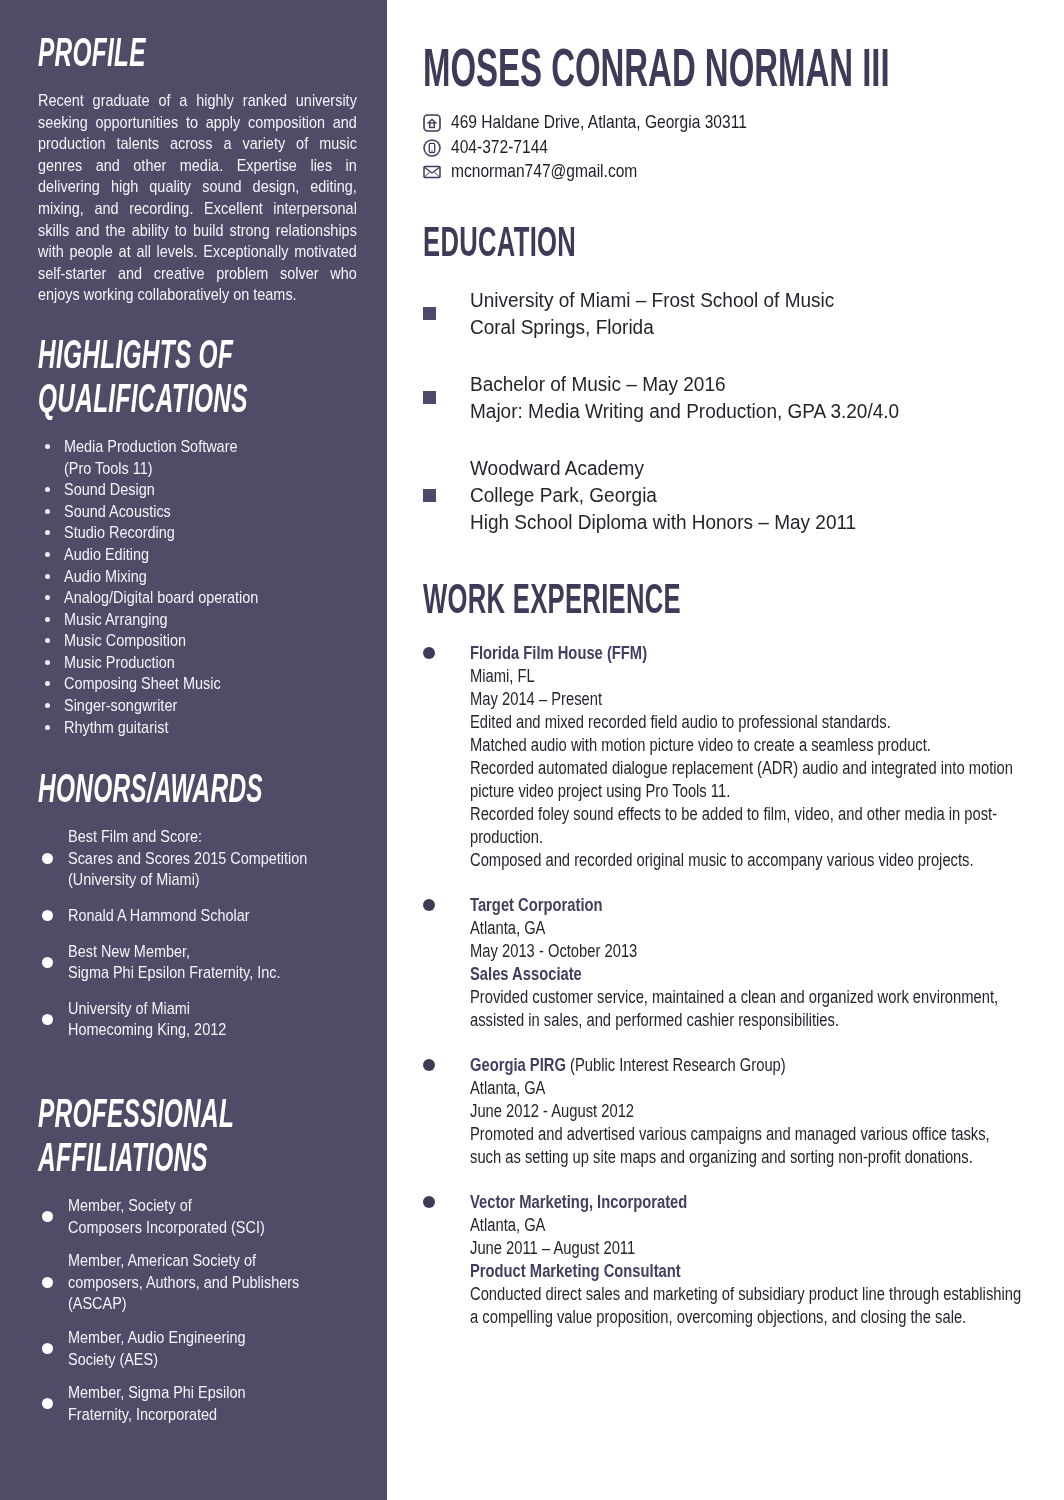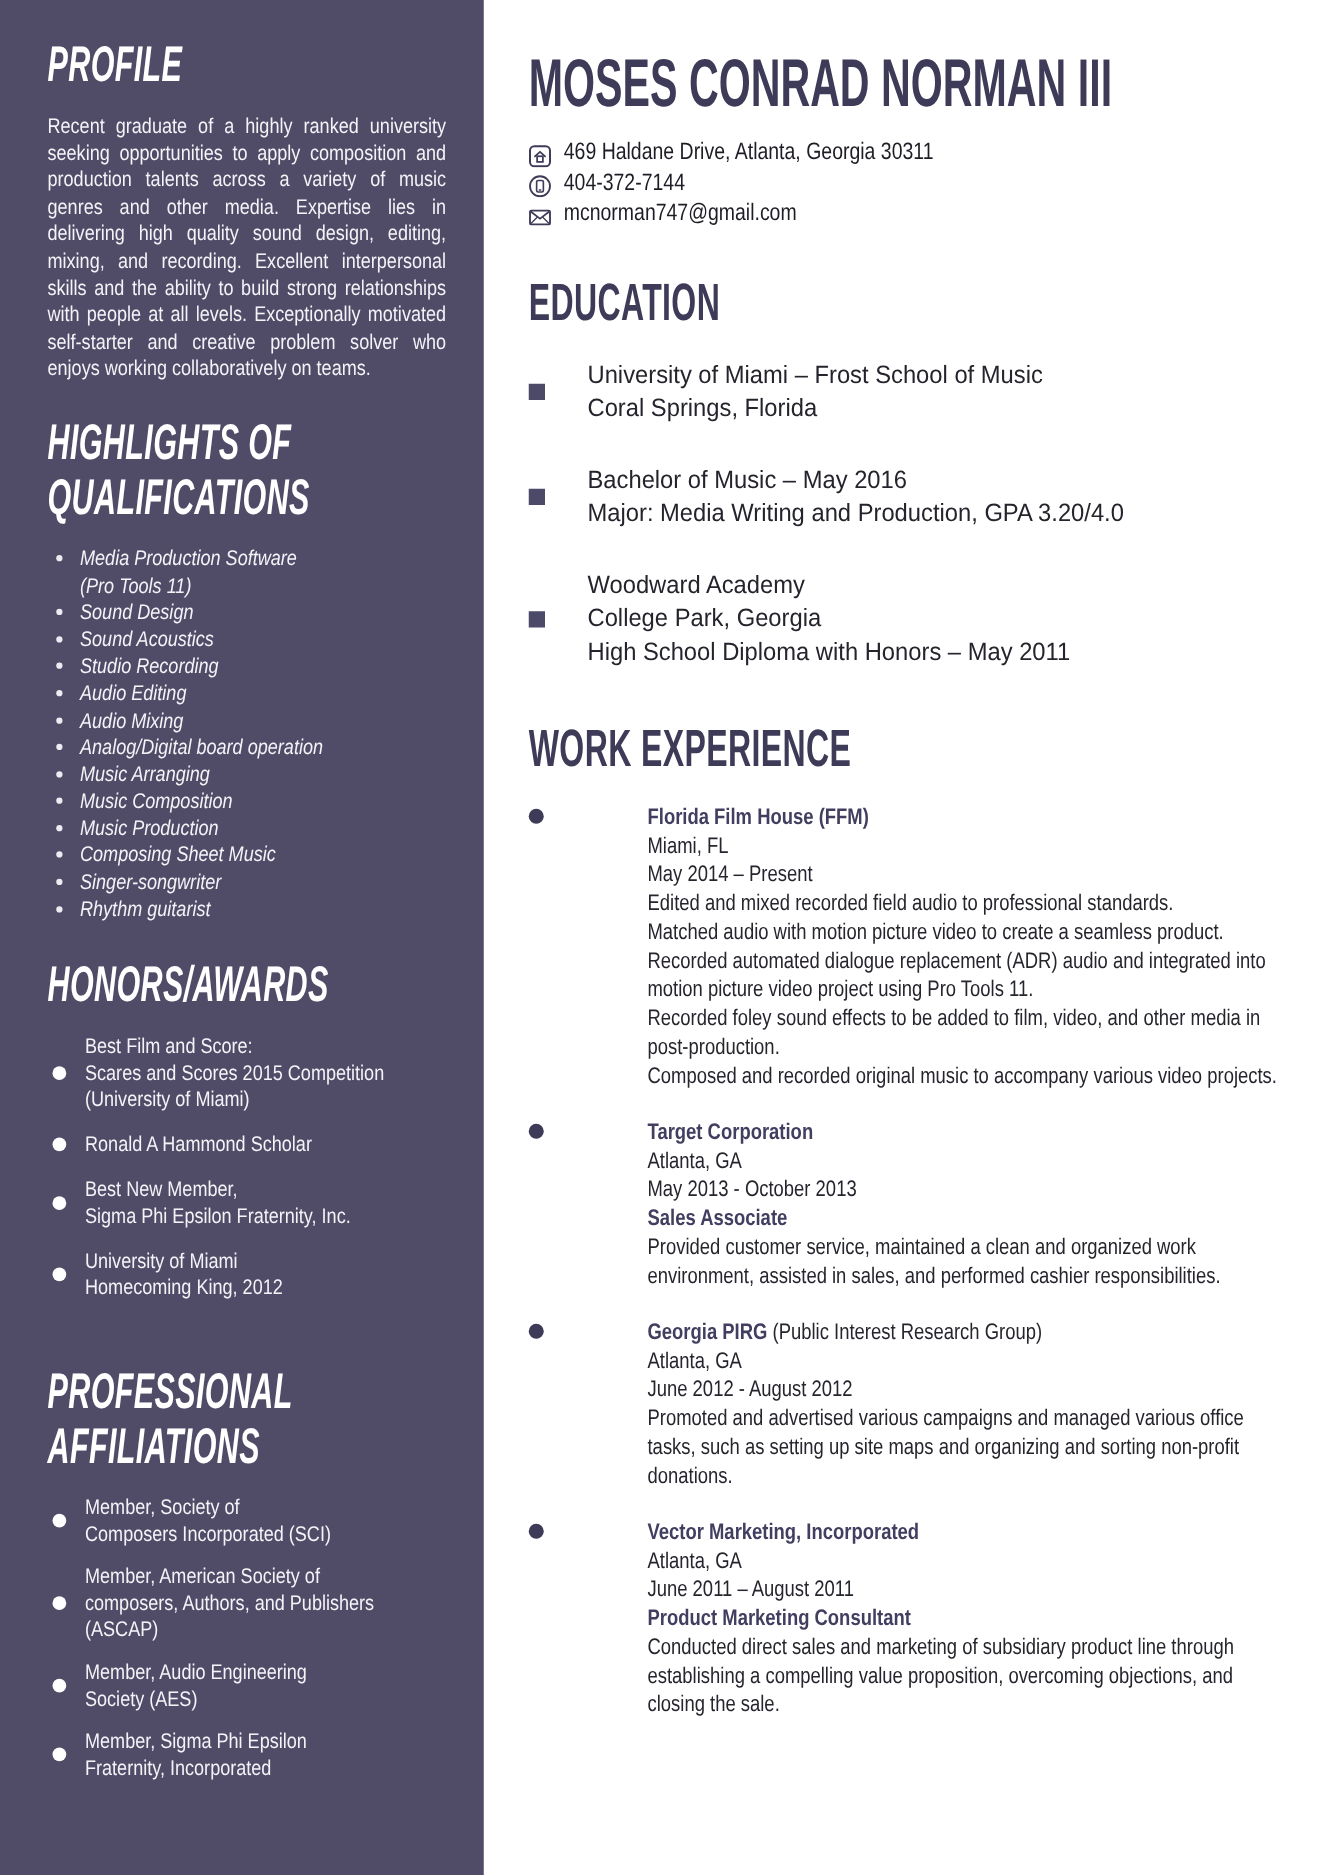--- a/index.html
+++ b/index.html
@@ -15,54 +15,54 @@
 
   
   .sidebar{position:absolute;left:0;top:0;width:387px;height:1500px;background:#504B67;box-sizing:border-box;padding:30px 30px 0 38px;color:#F7F7F9;}
   .sh{margin:0;font-size:40px;line-height:44px;font-weight:700;color:#ffffff;letter-spacing:0.5px;font-style:italic;}
   .sbody{margin:16px 0 0 0;font-size:17px;line-height:21.6px;font-weight:400;color:#F4F3F8;}
   .just .cx{text-align:justify;}
   .mt-qual{margin-top:26px;}
   .mt-honors{margin-top:28px;}
   .mt-affil{margin-top:50px;}
 
-  ul.slist{list-style:none;margin:16px 0 0 0;padding:0;font-style:italic;}
+  ul.slist{list-style:none;margin:16px 0 0 0;padding:0;}
   .qual-item{display:flex;align-items:flex-start;}
   .qual-item .dot{flex:none;width:5px;height:5px;border-radius:50%;background:#EDECF2;margin:8px 0 0 7px;}
   .qual-item .itxt{flex:1;margin-left:14px;font-size:17px;line-height:21.6px;color:#F4F3F8;}
 
   ul.blist{list-style:none;margin:16px 0 0 0;padding:0;}
   .bitem{display:flex;align-items:center;}
   .bitem + .bitem{margin-top:14px;}
   ul.blist.affil .bitem + .bitem{margin-top:12px;}
   .bitem .bdot{flex:none;width:11px;height:11px;border-radius:50%;background:#ffffff;margin-left:4px;}
   .bitem .itxt{flex:1;margin-left:15px;font-size:17px;line-height:21.6px;color:#F4F3F8;}
 
   
   .main{position:absolute;left:387px;top:0;width:677px;height:1500px;box-sizing:border-box;padding:24px 40px 0 36px;}
   .name{margin:14px 0 0 0;font-size:54px;line-height:58px;font-weight:700;color:#3E3B58;}
   .contact{margin-top:14px;}
-  .contact-row{display:flex;align-items:flex-end;}
+  .contact-row{display:flex;align-items:center;}
   .contact-row + .contact-row{margin-top:1px;}
   .cicon{flex:none;width:18px;height:18px;margin-top:3px;}
   .cicon svg{display:block;}
   .ctext{flex:1;margin-left:10px;font-size:19px;line-height:23.5px;color:#1D1D26;}
 
   .mh{margin:0;font-size:42px;line-height:46px;font-weight:700;color:#3E3B58;letter-spacing:0.5px;}
   .mh.edu-h{margin-top:36px;}
   .mh.work-h{margin-top:40px;}
 
   .edu{margin-top:22px;}
   .edu-entry{display:flex;align-items:center;}
   .edu-entry + .edu-entry{margin-top:30px;}
   .edu-entry .sq{flex:none;width:13px;height:13px;background:#4D4968;}
   .edu-entry .ebody{flex:1;margin-left:34px;font-size:20px;line-height:27px;color:#24242C;}
 
   .work{margin-top:20px;}
-  .work-entry{display:flex;align-items:flex-start;gap:48px;}
+  .work-entry{display:flex;align-items:flex-start;}
   .work-entry + .work-entry{margin-top:22px;}
   .work-entry .wdot{flex:none;width:12px;height:12px;border-radius:50%;background:#3E3B58;margin-top:5px;}
   .work-entry .wbody{flex:1;margin-left:35px;font-size:18px;line-height:23px;color:#26252D;}
   .company{font-weight:700;color:#413E60;}
   .suffix{font-weight:400;color:#26252D;}
   .role{font-weight:700;color:#413E60;}
 </style>
 </head>
 <body>
 

